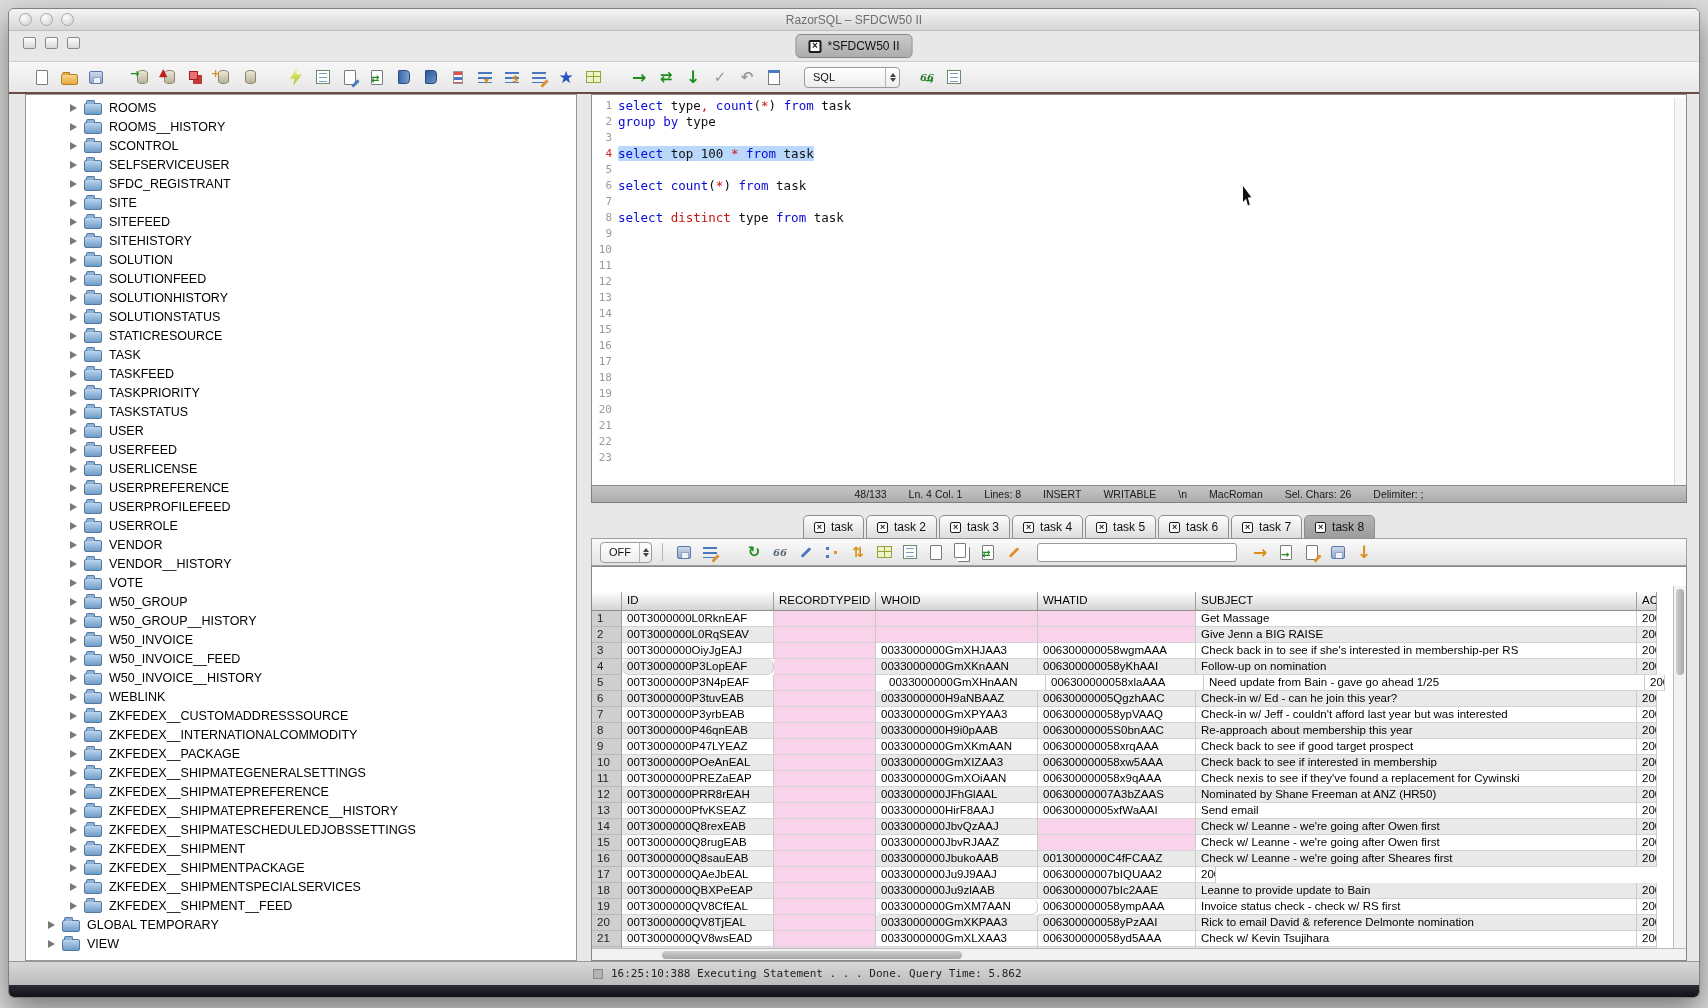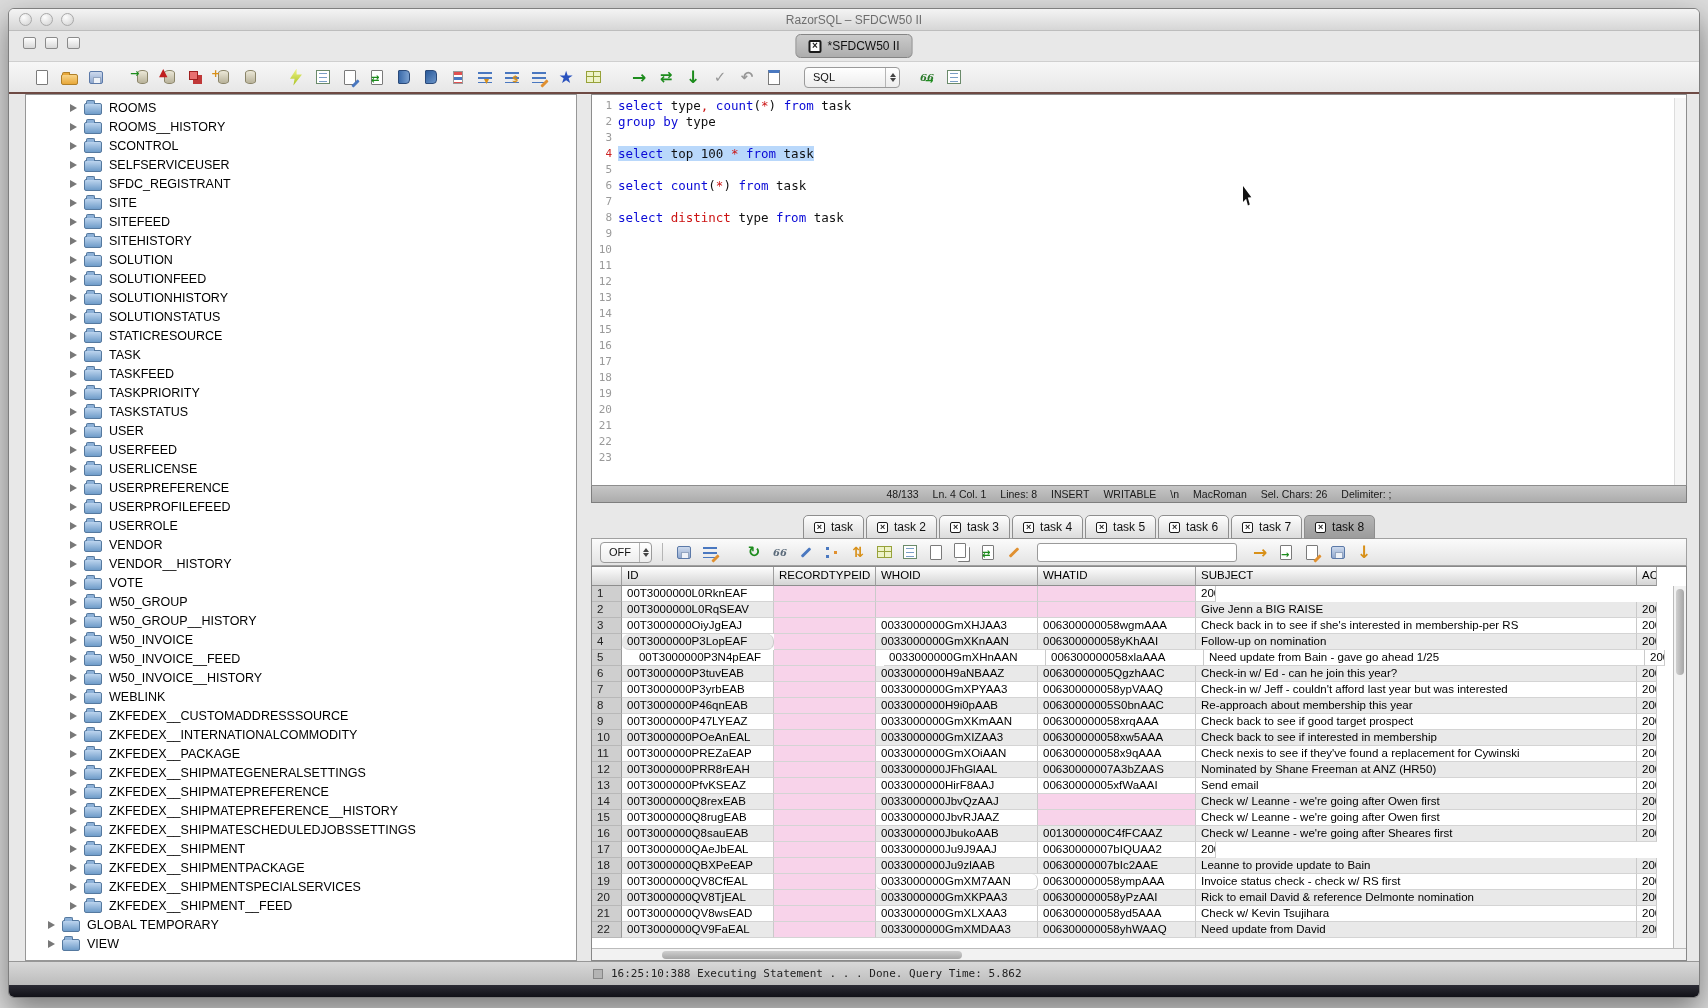--- a/index.html
+++ b/index.html
@@ -103,41 +103,41 @@
   .gutter { width:26px; flex:0 0 26px; }
   .gnum { height:16px; line-height:16px; font-size:11px; color:#9a9a9a; text-align:right; padding-right:6px;
     font-family:"DejaVu Sans Mono", monospace; }
   .gnum.sel { color:#cc2222; }
   .code { flex:1; font-family:"DejaVu Sans Mono", monospace; font-size:12.5px; }
   .cline { height:16px; line-height:16px; white-space:pre; }
   .tok-k{color:#0a0ad6} .tok-r{color:#cc1414} .tok-p{color:#101010}
   .selspan { background:#b9d8fb; }
   .evtrack { width:12px; flex:0 0 12px; background:#f6f6f6; border-left:1px solid #ddd; }
   .estatus { height:17px; background:linear-gradient(#c6c6c6,#acacac); border:1px solid #7e7e7e; border-top:none;
-    display:flex; align-items:center; justify-content:center; gap:14px; font-size:10.5px; color:#1a1a1a; }
+    display:flex; align-items:center; justify-content:center; gap:22px; font-size:10.5px; color:#1a1a1a; }
   .egap { height:12px; }
 
   
   .rtabs { height:24px; display:flex; gap:2px; padding-left:212px; position:relative; z-index:2; }
   .rtab { height:24px; padding:0 10px; display:flex; align-items:center; gap:6px; font-size:12px; color:#111;
     border:1px solid #8e8e8e; border-radius:5px 5px 0 0; background:linear-gradient(#fdfdfd,#dcdcdc); }
   .rtab.active { background:linear-gradient(#b4b4b4,#9c9c9c); }
   .rtab .closebox { width:11px; height:11px; border-width:1.5px; font-size:9px; }
 
   
   .rtoolbar { height:28px; margin-top:-1px; background:linear-gradient(#fbfbfb,#e3e3e3); border:1px solid #a0a0a0;
     display:flex; align-items:center; padding:0 8px; gap:4px; }
   .vsep { width:1px; height:18px; background:#b5b5b5; margin:0 6px; flex:0 0 auto; }
   .search { width:200px; height:19px; border:1px solid #9a9a9a; border-radius:3px; background:#fff;
     font-size:11px; padding:0 6px; margin:0 8px; outline:none; font-family:"Liberation Sans",sans-serif; }
 
   
   .tablewrap { flex:1; border:1px solid #888; background:#fff; display:flex; flex-direction:column;
     overflow:hidden; position:relative; }
-  .thead { display:flex; height:19px; flex:0 0 19px; }
+  .thead { display:flex; height:19px; flex:0 0 19px;margin-top:25px; }
   .hcell { background:linear-gradient(#fefefe,#d4d4d4); border-right:1px solid #9e9e9e; border-bottom:1px solid #8e8e8e;
     font-size:11.5px; color:#000; padding:2px 0 0 5px; overflow:hidden; white-space:nowrap; flex:0 0 auto; }
   .tbody { flex:1; overflow:hidden; }
   .drow { display:flex; height:16px; }
   .cell { border-right:1px solid #cacaca; border-bottom:1px solid #d4d4d4; font-size:11.5px; color:#000;
     padding:1px 0 0 5px; overflow:hidden; white-space:nowrap; flex:0 0 auto; }
   .cell.rn { background:#cfcfcf; border-right:1px solid #9a9a9a; border-bottom:1px solid #b8b8b8; color:#222; }
   .drow.even .cell:not(.rn):not(.nul) { background:#e9e9e9; }
   .cell.nul { background:#f8d3ea; }
   .vscroll { position:absolute; right:0; top:19px; bottom:12px; width:13px; background:#f2f2f2; border-left:1px solid #bbb; }
@@ -714,20 +714,21 @@
             <div class="hcell" style="width: 441px;">SUBJECT</div>
             <div class="hcell" style="width: 20px;">AC</div>
           </div>
         <div class="tbody" id="tbody">
             <div class="drow">
               <div class="cell rn" style="width: 30px;">1</div>
               <div class="cell" style="width: 152px;">00T3000000L0RknEAF</div>
               <div class="cell nul" style="width: 102px;"></div>
               <div class="cell nul" style="width: 162px;"></div>
               <div class="cell nul" style="width: 158px;"></div>
+              <div class="cell" style="width: 441px;">Get Massage</div>
               <div class="cell" style="width: 20px;">200</div>
             </div>
             <div class="drow even">
               <div class="cell rn" style="width: 30px;">2</div>
               <div class="cell" style="width: 152px;">00T3000000L0RqSEAV</div>
               <div class="cell nul" style="width: 102px;"></div>
               <div class="cell nul" style="width: 162px;"></div>
               <div class="cell nul" style="width: 158px;"></div>
               <div class="cell" style="width: 441px;">Give Jenn a BIG RAISE</div>
               <div class="cell" style="width: 20px;">200</div>
@@ -745,21 +746,21 @@
               <div class="cell rn" style="width: 30px;">4</div>
               <div class="cell" style="width: 152px; border-radius: 7px;">00T3000000P3LopEAF</div>
               <div class="cell nul" style="width: 102px;"></div>
               <div class="cell" style="width: 162px;">0033000000GmXKnAAN</div>
               <div class="cell" style="width: 158px;">006300000058yKhAAI</div>
               <div class="cell" style="width: 441px;">Follow-up on nomination</div>
               <div class="cell" style="width: 20px;">200</div>
             </div>
             <div class="drow">
               <div class="cell rn" style="width: 30px;">5</div>
-              <div class="cell" style="width: 152px; text-align: center;">00T3000000P3N4pEAF</div>
+              <div class="cell" style="width: 152px;">00T3000000P3N4pEAF</div>
               <div class="cell nul" style="width: 102px;"></div>
               <div class="cell" style="width: 162px; margin-left: 8px;">0033000000GmXHnAAN</div>
               <div class="cell" style="width: 158px;">006300000058xlaAAA</div>
               <div class="cell" style="width: 441px;">Need update from Bain - gave go ahead 1/25</div>
               <div class="cell" style="width: 20px;">200</div>
             </div>
             <div class="drow even">
               <div class="cell rn" style="width: 30px;">6</div>
               <div class="cell" style="width: 152px;">00T3000000P3tuvEAB</div>
               <div class="cell nul" style="width: 102px;"></div>

